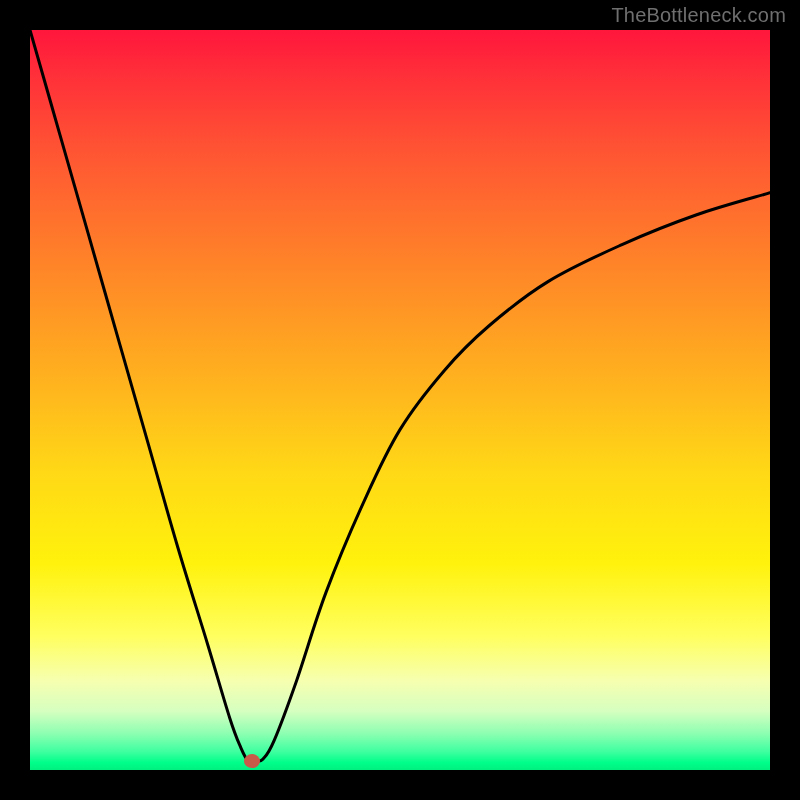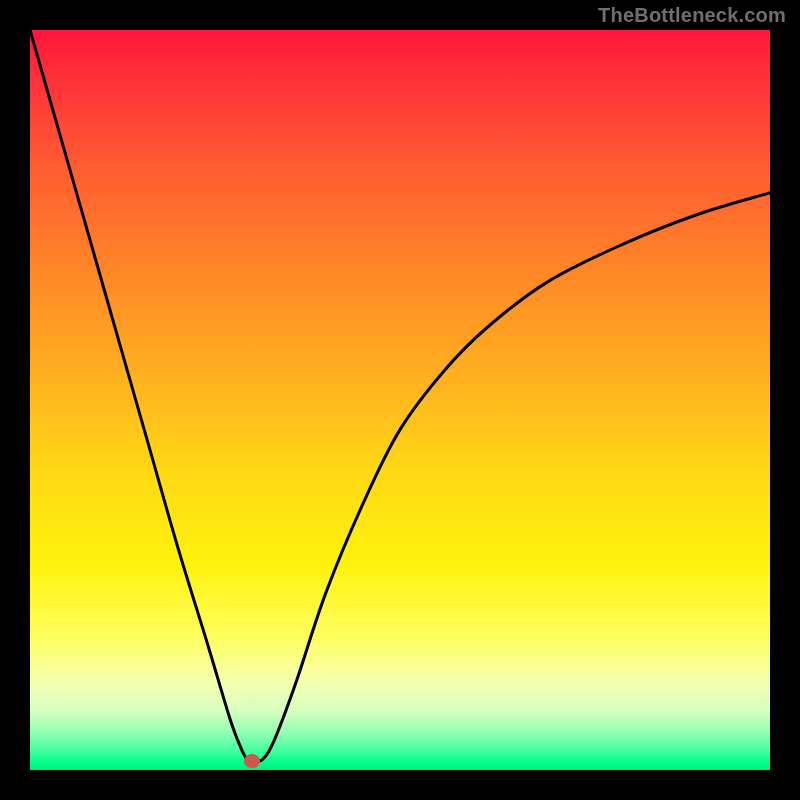--- a/index.html
+++ b/index.html
@@ -16,21 +16,21 @@
     width: 800px;
     height: 800px;
     background: #000;
   }
   .watermark {
     position: absolute;
     top: 4px;
     right: 14px;
     color: #6f6f6f;
     font-size: 20px;
-    font-weight: 700;
+    font-weight: 400;
     letter-spacing: 0.2px;
     z-index: 10;
   }
   .plot {
     position: absolute;
     left: 30px;
     top: 30px;
     width: 740px;
     height: 740px;
     background: linear-gradient(to bottom,

